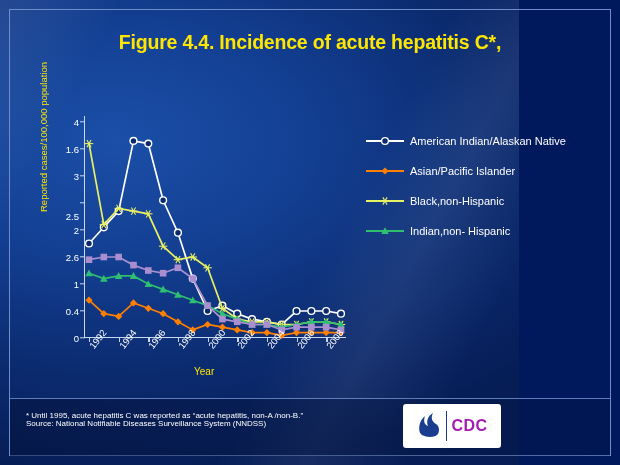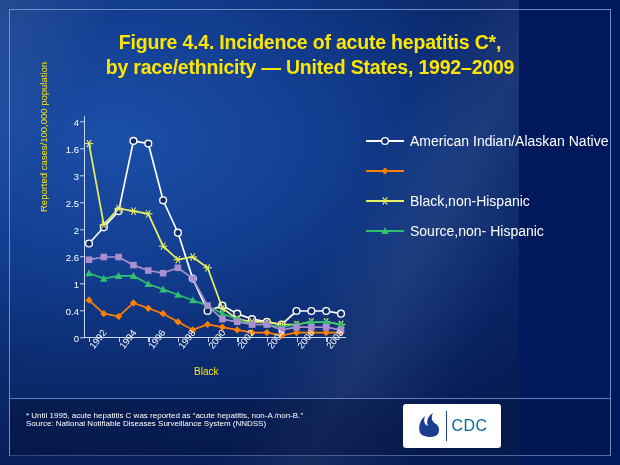--- a/index.html
+++ b/index.html
@@ -159,21 +159,21 @@
     margin-right: 6px;
   }
   .legend-mark .lline {
     position: absolute;
     left: 0; right: 0; top: 50%;
     height: 2px;
     transform: translateY(-50%);
   }
   .legend-label {
     color: #ffffff;
-    font-size: 14px;
+    font-size: 11px;
     white-space: nowrap;
   }
 
   
   #footnote-band {
     position: absolute;
     left: 10px;
     top: 398px;
     width: 600px;
     height: 57px;
@@ -203,35 +203,34 @@
     align-items: center;
     justify-content: center;
     gap: 4px;
   }
   #logo .divider {
     width: 1px;
     height: 30px;
     background: #1b3d8f;
   }
   #logo .cdc-text {
-    color: #0369a1;
-    font-weight: normal;
+    color: #a21caf;
+    font-weight: bold;
     font-size: 16px;
     letter-spacing: 0.5px;
   }
 </style>
 </head>
 <body>
 
 <div id="slide">
   <div class="frame"></div>
 
   <div class="title">
     <div>Figure 4.4. Incidence of acute hepatitis C*,</div>
-    <div>by race/ethnicity — United States, 1992–2009</div>
   </div>
 
   <div class="ylabel-wrap">
     <div class="ylabel">Reported cases/100,000 population</div>
   </div>
 
   <div id="plot-area">
     <div id="grid">
 
       <svg class="series" id="series-svg" width="262" height="222">
@@ -417,21 +416,21 @@
         <div class="ytick" style="top: 222px;">0</div>
         <div class="ytick-mark" style="top: 195px;"></div>
         <div class="ytick" style="top: 195px;">0.4</div>
         <div class="ytick-mark" style="top: 168px;"></div>
         <div class="ytick" style="top: 168px;">1</div>
         <div class="ytick-mark" style="top: 141px;"></div>
         <div class="ytick" style="top: 141px;">2.6</div>
         <div class="ytick-mark" style="top: 114px;"></div>
         <div class="ytick" style="top: 114px;">2</div>
         <div class="ytick-mark" style="top: 87px;"></div>
-        <div class="ytick" style="top: 87px;">2.5</div>
+        <div class="ytick" style="top: 100px;">2.5</div>
         <div class="ytick-mark" style="top: 60px;"></div>
         <div class="ytick" style="top: 60px;">3</div>
         <div class="ytick-mark" style="top: 33px;"></div>
         <div class="ytick" style="top: 33px;">1.6</div>
         <div class="ytick-mark" style="top: 6px;"></div>
         <div class="ytick" style="top: 6px;">4</div>
         <div class="xtick-mark" style="left: 4px;"></div>
         <div class="xtick" style="left: 4px;">1992</div>
         <div class="xtick-mark" style="left: 33.6471px;"></div>
         <div class="xtick" style="left: 33.6471px;">1994</div>
@@ -443,40 +442,41 @@
         <div class="xtick" style="left: 122.588px;">2000</div>
         <div class="xtick-mark" style="left: 152.235px;"></div>
         <div class="xtick" style="left: 152.235px;">2002</div>
         <div class="xtick-mark" style="left: 181.882px;"></div>
         <div class="xtick" style="left: 181.882px;">2004</div>
         <div class="xtick-mark" style="left: 211.529px;"></div>
         <div class="xtick" style="left: 211.529px;">2006</div>
         <div class="xtick-mark" style="left: 241.176px;"></div>
         <div class="xtick" style="left: 241.176px;">2008</div>
       </div>
-    <div class="xaxis-title">Black</div>
+    <div class="xaxis-title">Year</div>
   </div>
 
   <div id="legend">
       <div class="legend-row">
         <div class="legend-mark">
           <div class="lline" style="background: rgb(255, 255, 255);"></div>
           <svg width="38" height="14" style="position: absolute; left: 0px; top: 0px;">
             <circle cx="19" cy="7" r="3.4" fill="#0b2a6e" stroke="#ffffff" stroke-width="1.4"></circle>
           </svg>
         </div>
         <div class="legend-label">American Indian/Alaskan Native</div>
       </div>
       <div class="legend-row">
         <div class="legend-mark">
           <div class="lline" style="background: rgb(255, 127, 0);"></div>
           <svg width="38" height="14" style="position: absolute; left: 0px; top: 0px;">
             <polygon points="19,3.4 22.6,7 19,10.6 15.4,7" fill="#ff7f00"></polygon>
           </svg>
         </div>
+        <div class="legend-label">Asian/Pacific Islander</div>
       </div>
       <div class="legend-row">
         <div class="legend-mark">
           <div class="lline" style="background: rgb(232, 240, 99);"></div>
           <svg width="38" height="14" style="position: absolute; left: 0px; top: 0px;">
             <g>
               <line x1="14.8" y1="7" x2="23.2" y2="7" stroke="#e8f063" stroke-width="1.1"></line>
               <line x1="16.9" y1="3.362693304105358" x2="21.1" y2="10.637306695894642" stroke="#e8f063" stroke-width="1.1"></line>
               <line x1="21.099999999999998" y1="3.3626933041053575" x2="16.900000000000002" y2="10.637306695894642" stroke="#e8f063" stroke-width="1.1"></line>
             </g>
@@ -484,21 +484,21 @@
         </div>
         <div class="legend-label">Black,non-Hispanic</div>
       </div>
       <div class="legend-row">
         <div class="legend-mark">
           <div class="lline" style="background: rgb(47, 191, 113);"></div>
           <svg width="38" height="14" style="position: absolute; left: 0px; top: 0px;">
             <polygon points="19,3.2 22.8,10.04 15.2,10.04" fill="#2fbf71"></polygon>
           </svg>
         </div>
-        <div class="legend-label">Source,non- Hispanic</div>
+        <div class="legend-label">Indian,non- Hispanic</div>
       </div>
     </div>
 
   <div id="footnote-band">
     <div class="foot-line foot1">* Until 1995, acute hepatitis C was reported as “acute hepatitis, non-A /non-B.”</div>
     <div class="foot-line foot2">Source: National Notifiable Diseases Surveillance System (NNDSS)</div>
   </div>
 
   <div id="logo">
     <svg width="26" height="30" viewBox="0 0 26 30">

